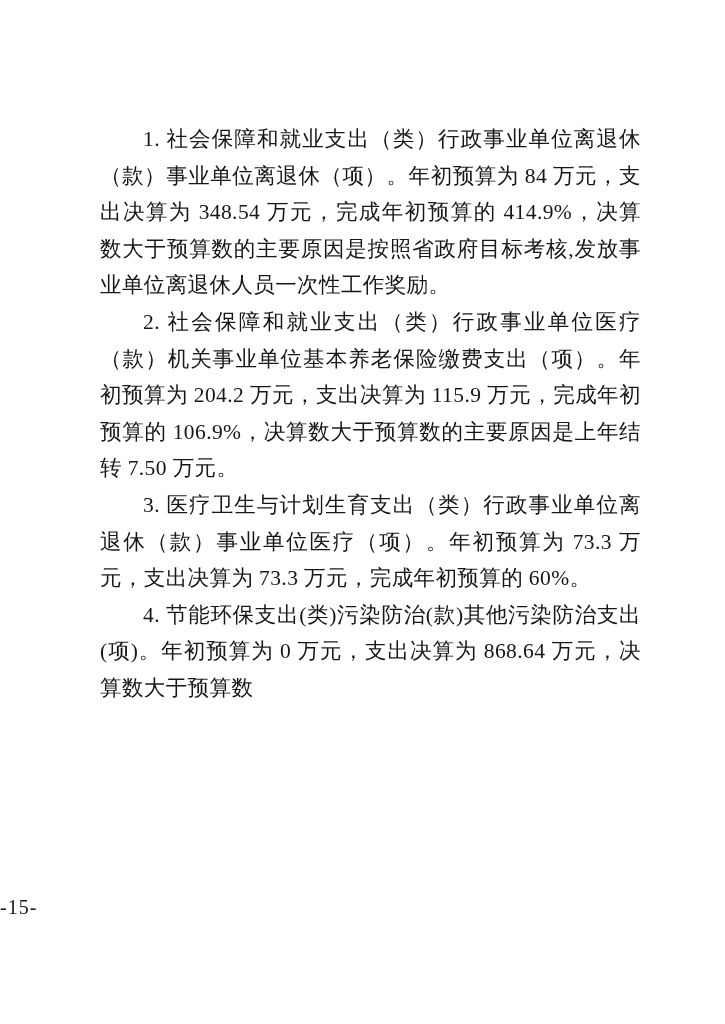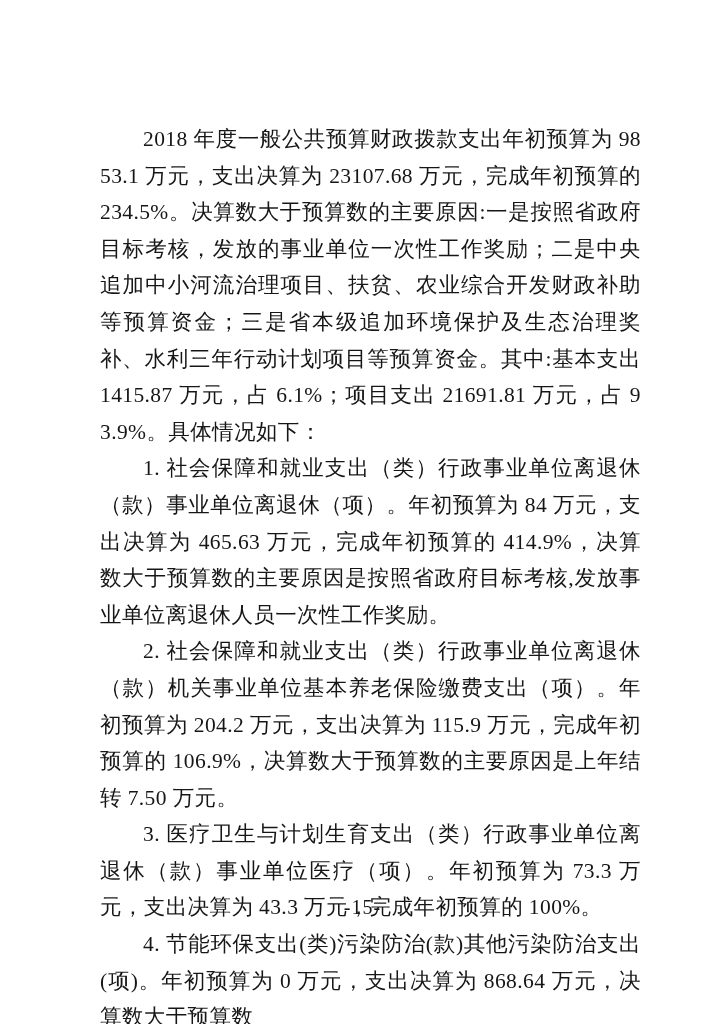--- a/index.html
+++ b/index.html
@@ -35,31 +35,30 @@
     text-indent: 2em;
   }
   .run.bold {
     font-weight: 400;
   }
   .footer {
     position: absolute;
     top: 896px;
     left: 0;
     width: 100%;
-    text-align: center;
+    text-align: left;
     font-size: 20px;
     letter-spacing: 1px;
     color: #161616;
   }
 </style>
 </head>
 <body>
 
 <div class="page">
   <div class="doc-body">
-      <p class="para indent"><span class="run">2018 年度一般公共预算财政拨款支出年初预算为 9853.1 万元，支出决算为 23107.68 万元，完成年初预算的 234.5%。决算数大于预算数的主要原因:一是按照省政府目标考核，发放的事业单位一次性工作奖励；二是中央追加中小河流治理项目、扶贫、农业综合开发财政补助等预算资金；三是省本级追加环境保护及生态治理奖补、水利三年行动计划项目等预算资金。其中:基本支出 1415.87 万元，占 6.1%；项目支出 21691.81 万元，占 93.9%。具体情况如下：</span></p>
-      <p class="para indent"><span class="run">1. </span><span class="run bold">社会保障和就业支出（类）行政事业单位离退休（款）事业单位离退休（项）。</span><span class="run">年初预算为 84 万元，支出决算为 465.63 万元，完成年初预算的 414.9%，决算数大于预算数的主要原因是按照省政府目标考核,发放事业单位离退休人员一次性工作奖励。</span></p>
-      <p class="para indent"><span class="run">2. </span><span class="run bold">社会保障和就业支出（类）行政事业单位离退休（款）机关事业单位基本养老保险缴费支出（项）。</span><span class="run">年初预算为 204.2 万元，支出决算为 115.9 万元，完成年初预算的 106.9%，决算数大于预算数的主要原因是上年结转 7.50 万元。</span></p>
-      <p class="para indent"><span class="run">3. </span><span class="run bold">医疗卫生与计划生育支出（类）行政事业单位离退休（款）事业单位医疗（项）。</span><span class="run">年初预算为 73.3 万元，支出决算为 43.3 万元，完成年初预算的 100%。</span></p>
+      <p class="para indent"><span class="run">1. </span><span class="run bold">社会保障和就业支出（类）行政事业单位离退休（款）事业单位离退休（项）。</span><span class="run">年初预算为 84 万元，支出决算为 348.54 万元，完成年初预算的 414.9%，决算数大于预算数的主要原因是按照省政府目标考核,发放事业单位离退休人员一次性工作奖励。</span></p>
+      <p class="para indent"><span class="run">2. </span><span class="run bold">社会保障和就业支出（类）行政事业单位医疗（款）机关事业单位基本养老保险缴费支出（项）。</span><span class="run">年初预算为 204.2 万元，支出决算为 115.9 万元，完成年初预算的 106.9%，决算数大于预算数的主要原因是上年结转 7.50 万元。</span></p>
+      <p class="para indent"><span class="run">3. </span><span class="run bold">医疗卫生与计划生育支出（类）行政事业单位离退休（款）事业单位医疗（项）。</span><span class="run">年初预算为 73.3 万元，支出决算为 73.3 万元，完成年初预算的 60%。</span></p>
       <p class="para indent"><span class="run">4. </span><span class="run bold">节能环保支出(类)污染防治(款)其他污染防治支出(项)。</span><span class="run">年初预算为 0 万元，支出决算为 868.64 万元，决算数大于预算数</span></p>
     </div>
   <div class="footer">-15-</div>
 </div>
 
 </body></html>

